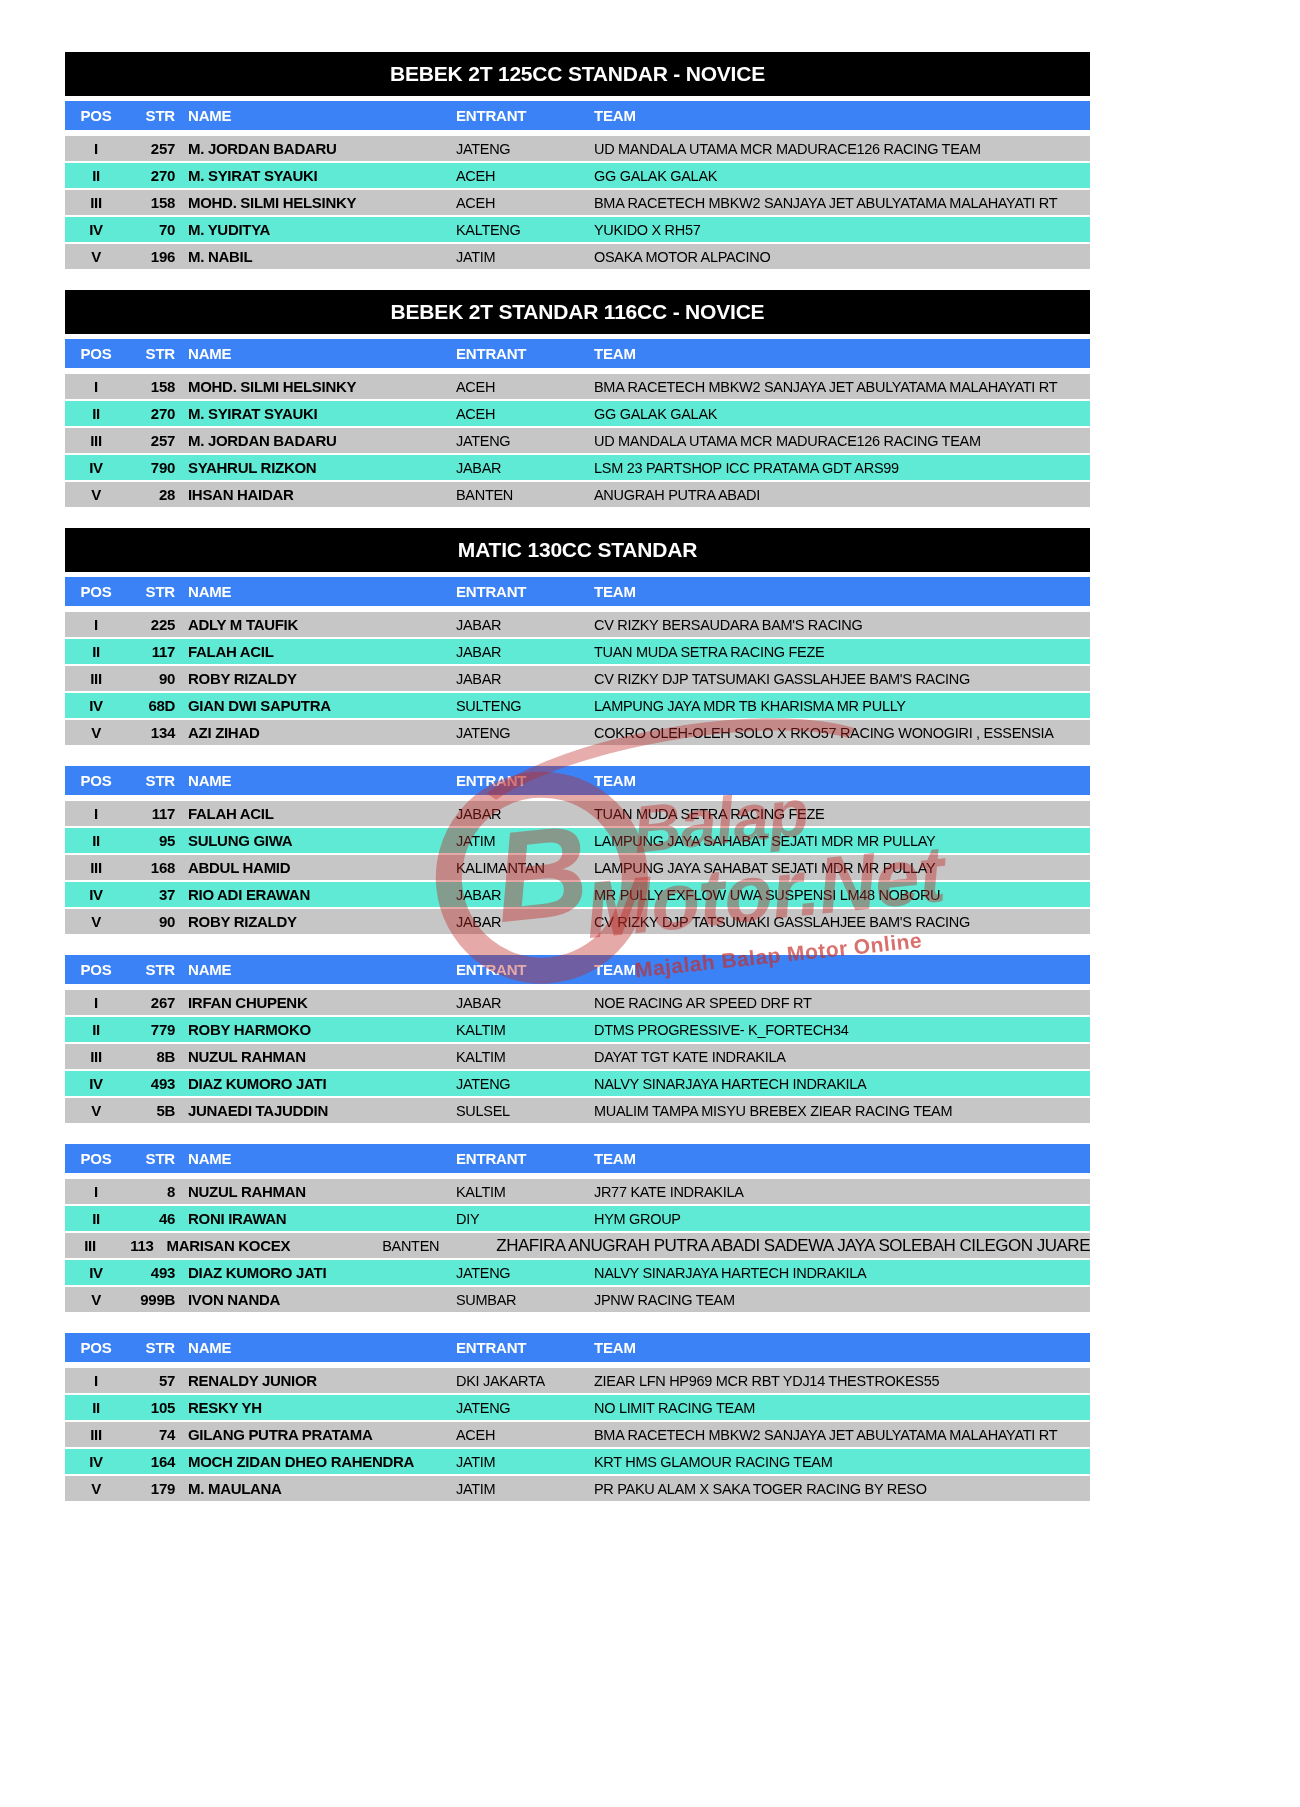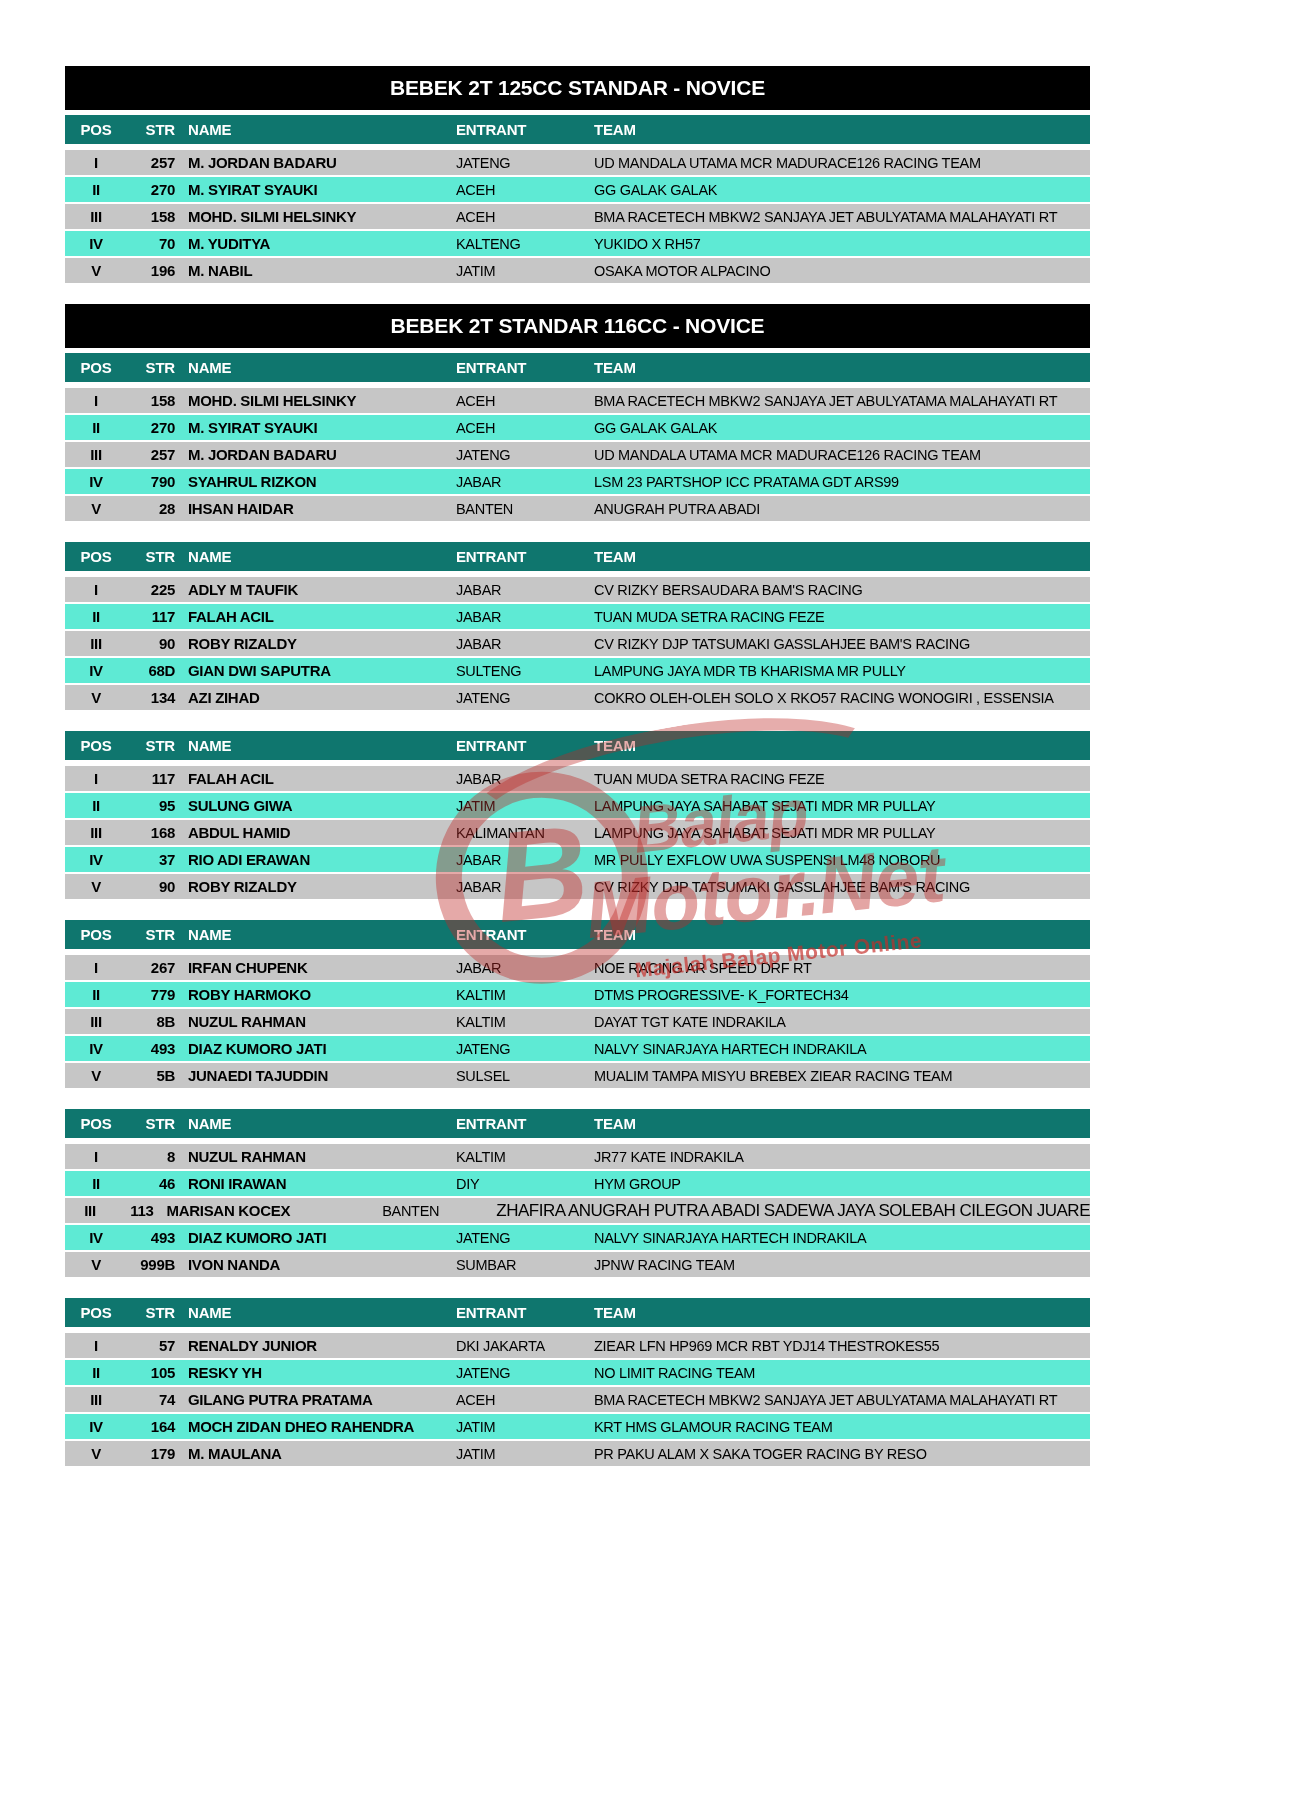--- a/index.html
+++ b/index.html
@@ -1,34 +1,34 @@
 <!DOCTYPE html>
 <html><head>
 <meta charset="utf-8">
 <style>
   * { margin:0; padding:0; box-sizing:border-box; }
   html,body { background:#ffffff; }
   body {
     width:1300px; height:1807px; position:relative; overflow:hidden;
     font-family:"Liberation Sans", sans-serif; color:#000;
   }
-  #content { position:absolute; left:65px; top:66px; width:1025px; }
+  #content { position:absolute; left:65px; top:52px; width:1025px; }
 
   .race-section { margin-bottom:21px; }
 
   .title-bar {
     background:#000; height:44px; display:flex; align-items:center; justify-content:center;
     margin-bottom:5px;
   }
   .title-text {
     color:#fff; font-size:21px; font-weight:bold; letter-spacing:-0.2px; white-space:nowrap;
   }
 
   .header-bar {
-    background:#0f766e; height:29px; display:flex; align-items:center; margin-bottom:6px;
+    background:#3b82f6; height:29px; display:flex; align-items:center; margin-bottom:6px;
   }
   .header-bar .col { color:#fff; font-size:15px; font-weight:bold; letter-spacing:-0.2px; }
 
   .rows .data-row {
     height:25px; display:flex; align-items:center; margin-bottom:2px; background:#5eead4;
   }
   .rows .data-row.shaded { background:#c6c6c6; }
 
   .col { white-space:nowrap; overflow:visible; }
   .col.pos     { width:62px;  text-align:center; }
@@ -180,20 +180,23 @@
     <span class="col pos cell-pos">V</span>
     <span class="col str cell-str">28</span>
     <span class="col name cell-name">IHSAN HAIDAR</span>
     <span class="col entrant cell-entrant">BANTEN</span>
     <span class="col team cell-team">ANUGRAH PUTRA ABADI</span>
   </div>
 </div>
   </section>
 
   <section class="race-section">
+    <div class="title-bar">
+      <span class="title-text">MATIC 130CC STANDAR</span>
+    </div>
     <div class="header-bar">
       <span class="col pos">POS</span>
       <span class="col str">STR</span>
       <span class="col name">NAME</span>
       <span class="col entrant">ENTRANT</span>
       <span class="col team">TEAM</span>
     </div>
     <div class="rows">
   <div class="data-row shaded">
     <span class="col pos cell-pos">I</span>

